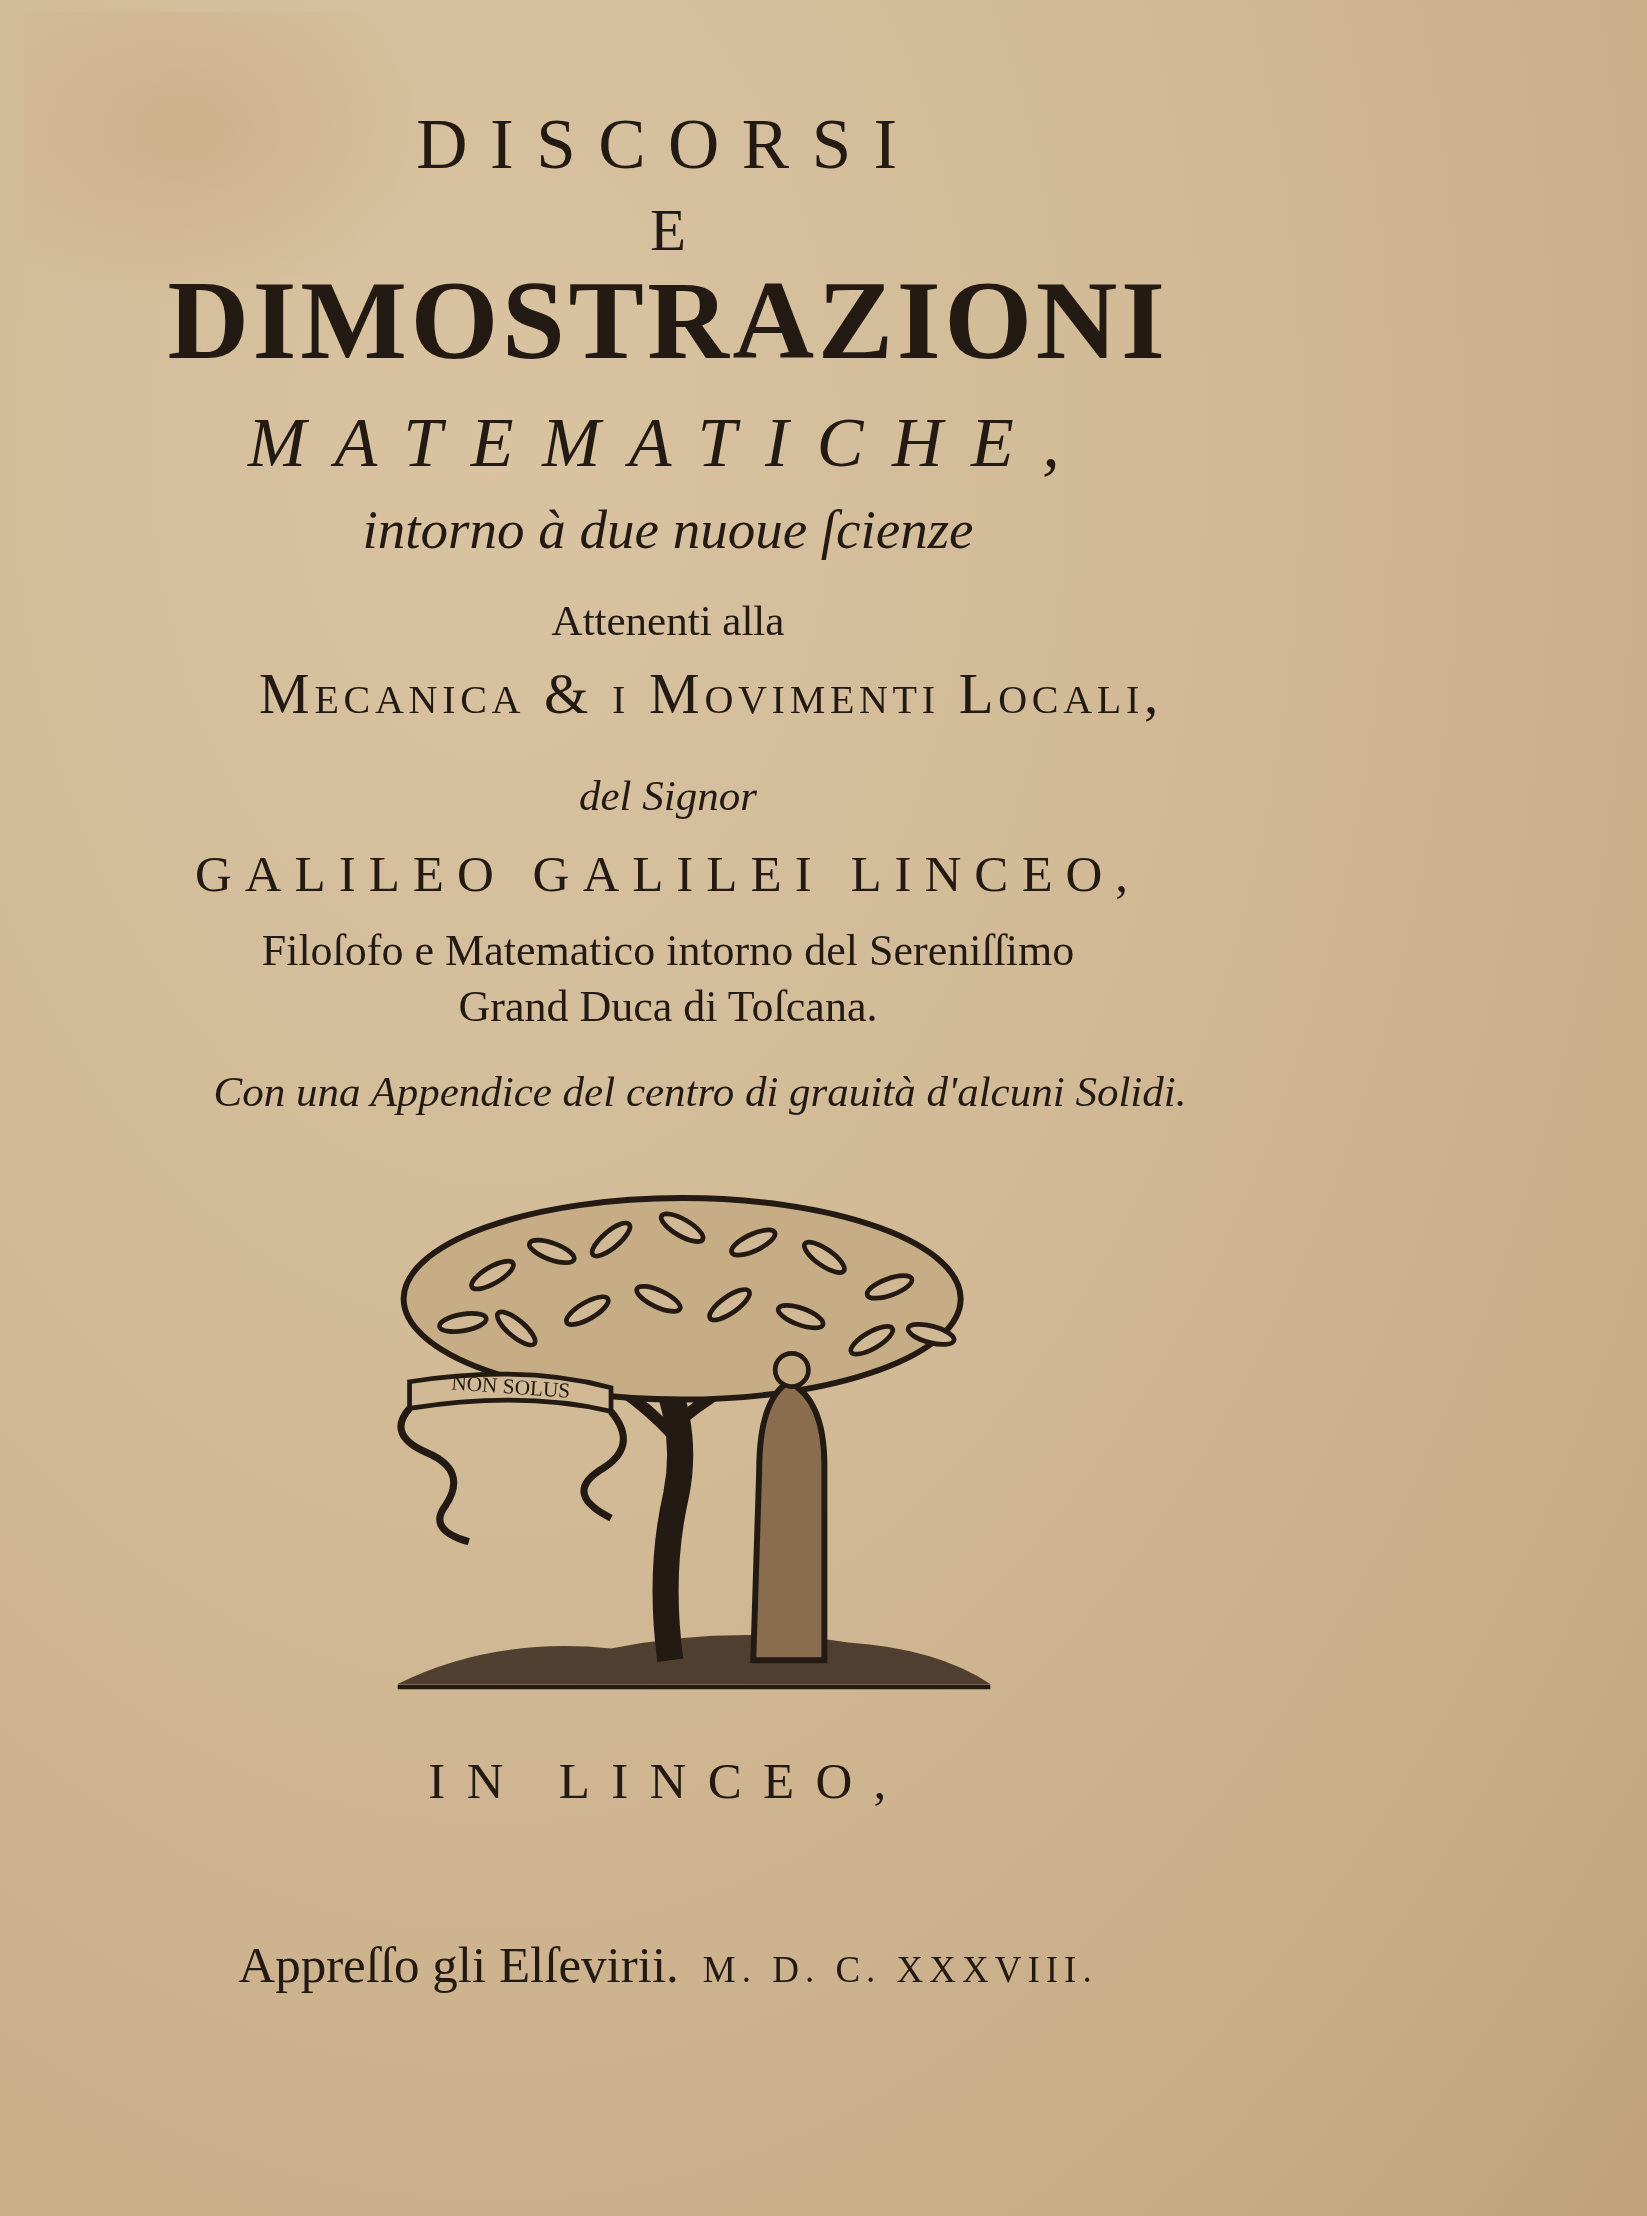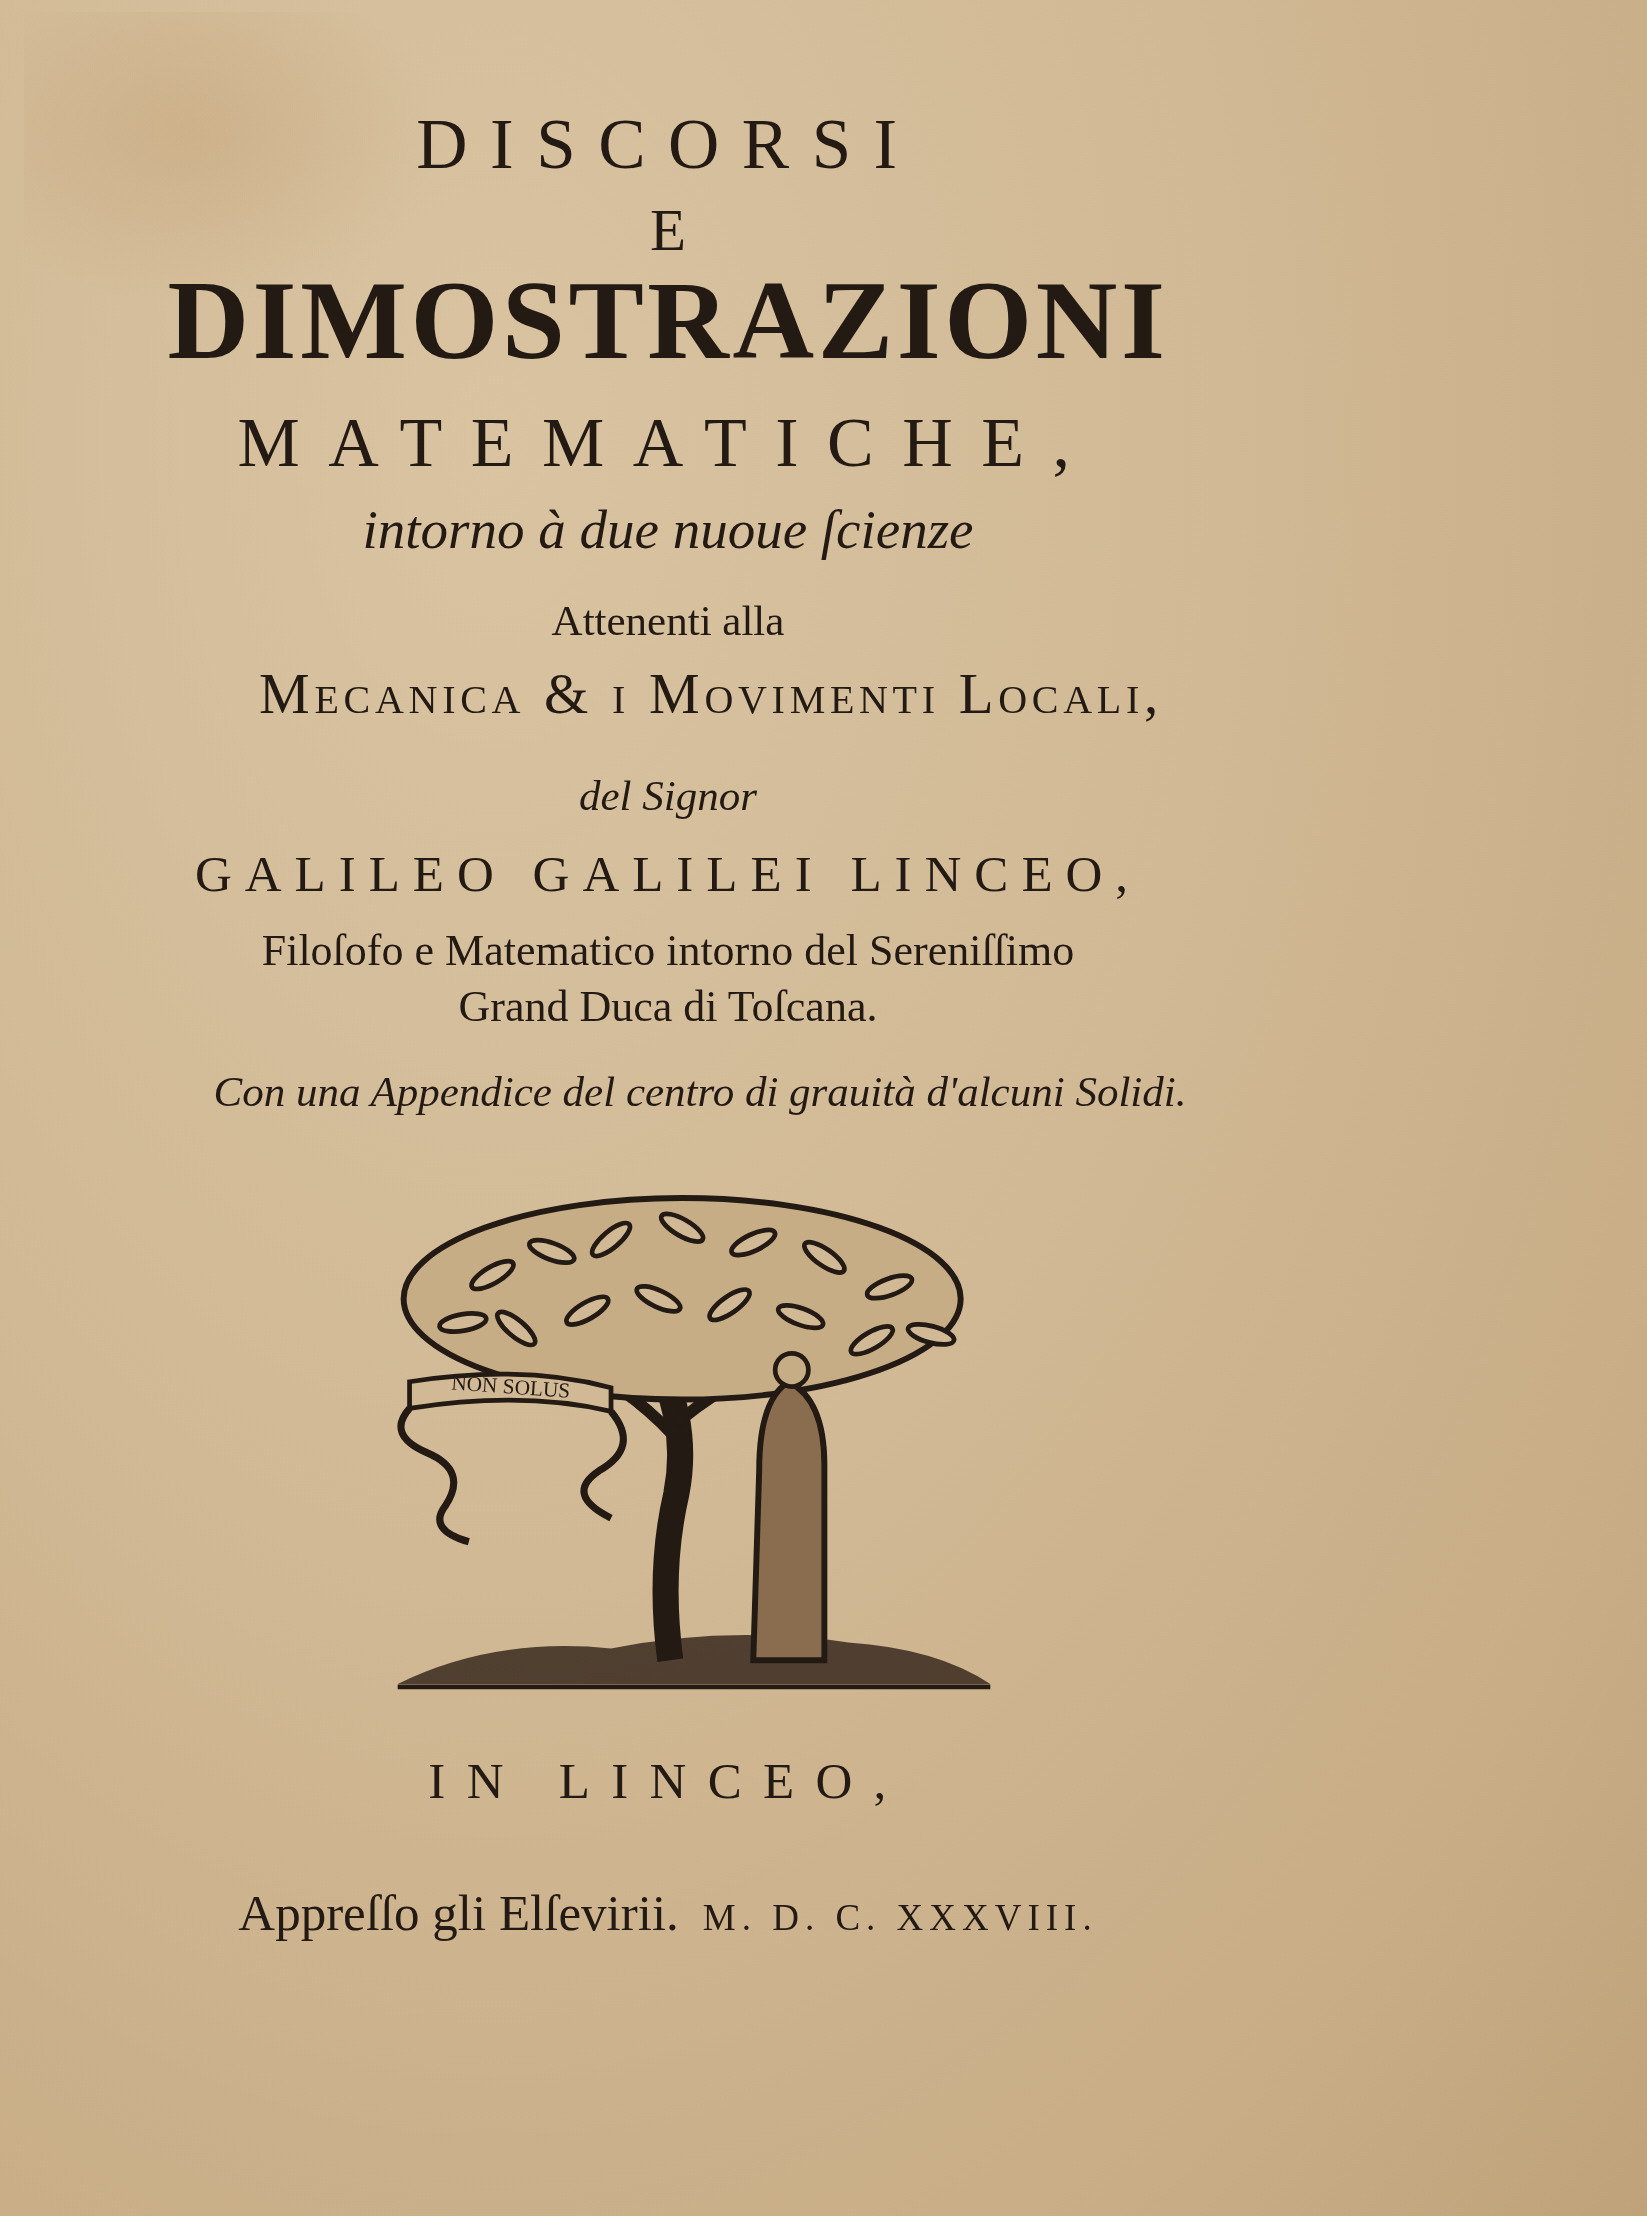--- a/index.html
+++ b/index.html
@@ -11,31 +11,31 @@
   }
   .stain {
     position:absolute; left:24px; top:12px; width:415px; height:296px;
     background: radial-gradient(ellipse at 40% 40%, rgba(180,140,90,0.25), rgba(0,0,0,0) 70%);
     pointer-events:none;
   }
   .line { position:absolute; left:0; width:1336px; text-align:center; white-space:nowrap; }
   .discorsi { top:104px; font-size:71px; letter-spacing:22.5px; }
   .e { top:196px; font-size:59px; }
   .dimostrazioni { top:255px; font-size:113px; letter-spacing:3.6px; font-weight:bold; }
-  .matematiche { top:403px; font-size:70px; letter-spacing:28.5px; }
+  .matematiche { top:403px; font-size:70px; letter-spacing:28.5px;font-style:italic; }
   .intorno { top:498px; font-size:55px; font-style:italic; }
   .attenenti { top:596px; font-size:43px; }
   .mecanica { top:661px; font-size:57px; font-variant:small-caps; letter-spacing:4.7px;padding-left:43px; }
   .signor { top:771px; font-size:43px; font-style:italic; }
   .galileo { top:845px; font-size:51px; letter-spacing:13px; }
   .filosofo { top:925px; font-size:44px; }
   .grand { top:981px; font-size:44px; }
   .appendice { top:1067px; font-size:43px; font-style:italic;padding-left:32px; }
   .leida { top:1752px; font-size:51px; letter-spacing:21.3px; }
-  .appresso { top:1884px; font-size:51px;text-align:center; }
+  .appresso { top:1936px; font-size:51px;text-align:center; }
   .appresso .year { font-size:37px; letter-spacing:6px; margin-left:24px; }
   .device {
     position:absolute; left:374px; top:1186px; width:640px; height:516px;
   }
 </style>
 </head>
 <body>
 
 <div class="stain"></div>
 

